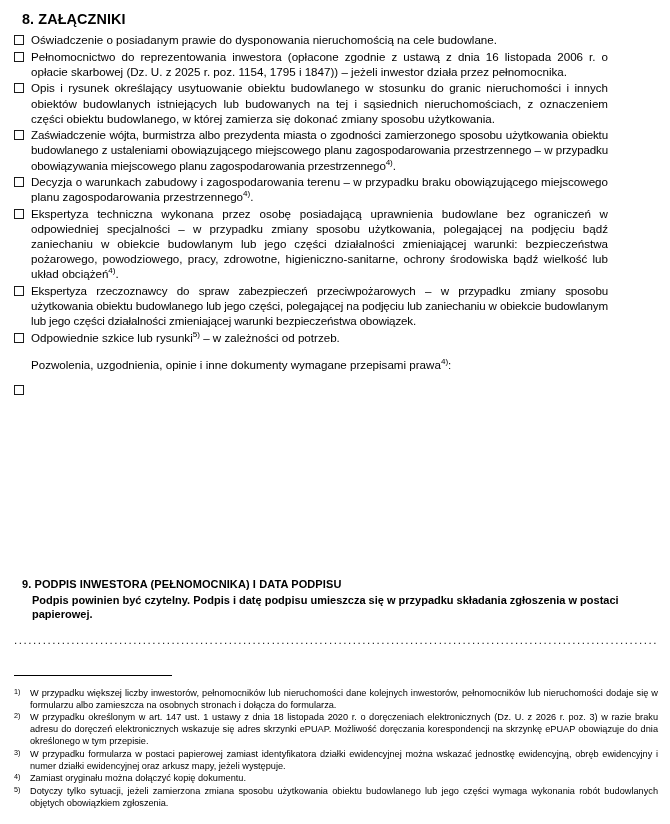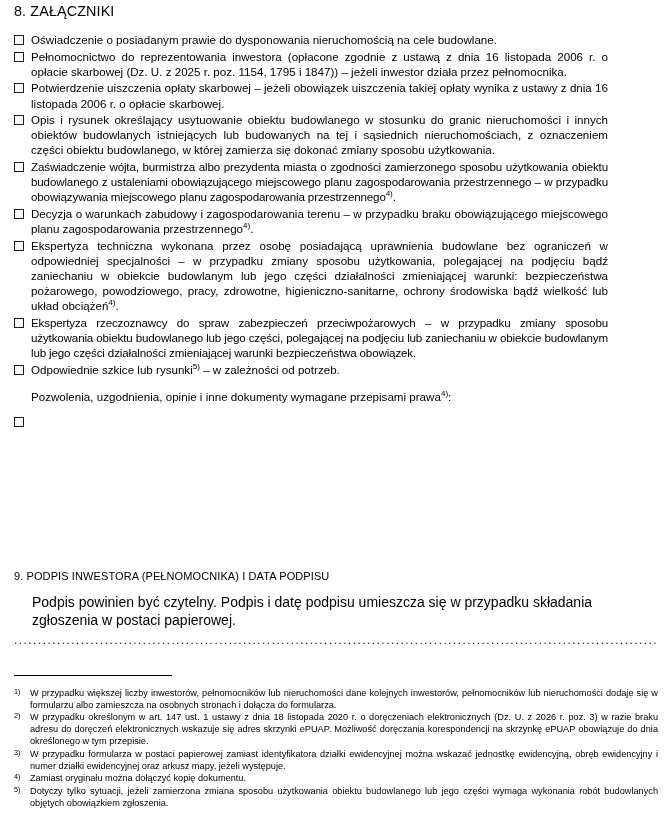--- a/index.html
+++ b/index.html
@@ -20,43 +20,44 @@
     position: relative;
     width: 670px;
     height: 824px;
     padding: 0;
     box-sizing: border-box;
   }
 
   
   .section-heading {
     font-size: 14.4px;
-    font-weight: normal;
+    font-weight: bold;
     letter-spacing: 0.1px;
-    margin: 0;
+    margin: 8px;
     padding: 0;
   }
   #section-attachments-heading {
     position: absolute;
     left: 14px;
     top: 3px;
   }
   #section-signature-heading {
     position: absolute;
     left: 14px;
     top: 570px;
     font-size: 11px;
   }
   .section-subnote {
     position: absolute;
     left: 32px;
     top: 594px;
     right: 12px;
-    font-size: 14px;
+    font-size: 11px;
     line-height: 1.25;
+    font-weight: bold;
   }
 
   
   .checklist {
     position: absolute;
     left: 0;
     top: 32px;
     width: 620px;
   }
   .check-item {
@@ -169,21 +170,20 @@
 </head>
 <body>
 
 <div class="page">
 
   <h2 class="section-heading" id="section-attachments-heading">8. ZAŁĄCZNIKI</h2>
 
   <div class="checklist">
       <div class="check-item"><span class="box"></span><span>Oświadczenie o posiadanym prawie do dysponowania nieruchomością na cele budowlane.</span></div>
       <div class="check-item"><span class="box"></span><span>Pełnomocnictwo do reprezentowania inwestora (opłacone zgodnie z ustawą z dnia 16 listopada 2006 r. o opłacie skarbowej (Dz. U. z 2025 r. poz. 1154, 1795 i 1847)) – jeżeli inwestor działa przez pełnomocnika.</span></div>
-      <div class="check-item"><span class="box"></span><span>Potwierdzenie uiszczenia opłaty skarbowej – jeżeli obowiązek uiszczenia takiej opłaty wynika z ustawy z dnia 16 listopada 2006 r. o opłacie skarbowej.</span></div>
       <div class="check-item"><span class="box"></span><span>Opis i rysunek określający usytuowanie obiektu budowlanego w stosunku do granic nieruchomości i innych obiektów budowlanych istniejących lub budowanych na tej i sąsiednich nieruchomościach, z oznaczeniem części obiektu budowlanego, w której zamierza się dokonać zmiany sposobu użytkowania.</span></div>
       <div class="check-item compact"><span class="box"></span></div>
       <div class="check-item compact"><span class="box"></span><span>Zaświadczenie wójta, burmistrza albo prezydenta miasta o zgodności zamierzonego sposobu użytkowania obiektu budowlanego z ustaleniami obowiązującego miejscowego planu zagospodarowania przestrzennego – w przypadku obowiązywania miejscowego planu zagospodarowania przestrzennego<sup>4)</sup>.</span></div>
       <div class="check-item"><span class="box"></span><span>Decyzja o warunkach zabudowy i zagospodarowania terenu – w przypadku braku obowiązującego miejscowego planu zagospodarowania przestrzennego<sup>4)</sup>.</span></div>
       <div class="check-item"><span class="box"></span><span>Ekspertyza techniczna wykonana przez osobę posiadającą uprawnienia budowlane bez ograniczeń w odpowiedniej specjalności – w przypadku zmiany sposobu użytkowania, polegającej na podjęciu bądź zaniechaniu w obiekcie budowlanym lub jego części działalności zmieniającej warunki: bezpieczeństwa pożarowego, powodziowego, pracy, zdrowotne, higieniczno-sanitarne, ochrony środowiska bądź wielkość lub układ obciążeń<sup>4)</sup>.</span></div>
       <div class="check-item compact"><span class="box"></span><span>Ekspertyza rzeczoznawcy do spraw zabezpieczeń przeciwpożarowych – w przypadku zmiany sposobu użytkowania obiektu budowlanego lub jego części, polegającej na podjęciu lub zaniechaniu w obiekcie budowlanym lub jego części działalności zmieniającej warunki bezpieczeństwa obowiązek.</span></div>
       <div class="check-item"><span class="box"></span><span>Odpowiednie szkice lub rysunki<sup>5)</sup> – w zależności od potrzeb.</span></div>
       <div class="plain-note"><span>Pozwolenia, uzgodnienia, opinie i inne dokumenty wymagane przepisami prawa<sup>4)</sup>:</span></div>
       <div class="lone-box-row">
         <span class="box"></span>

